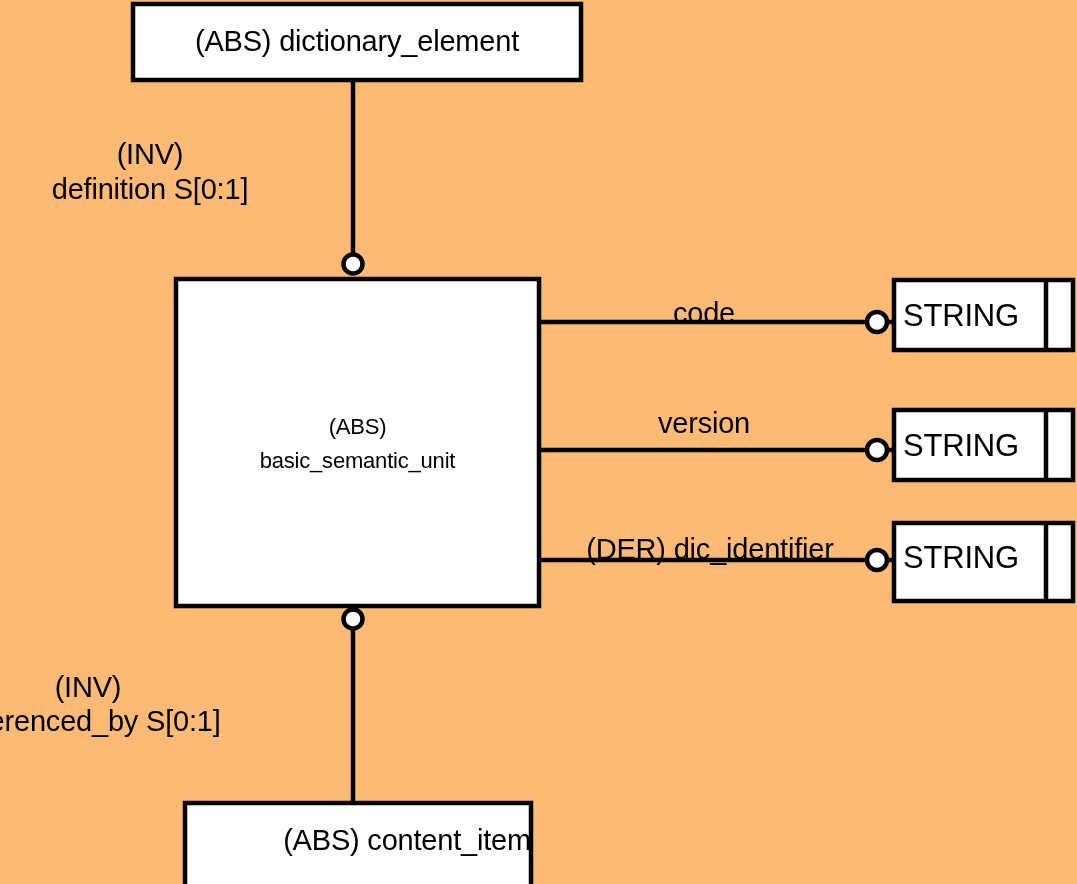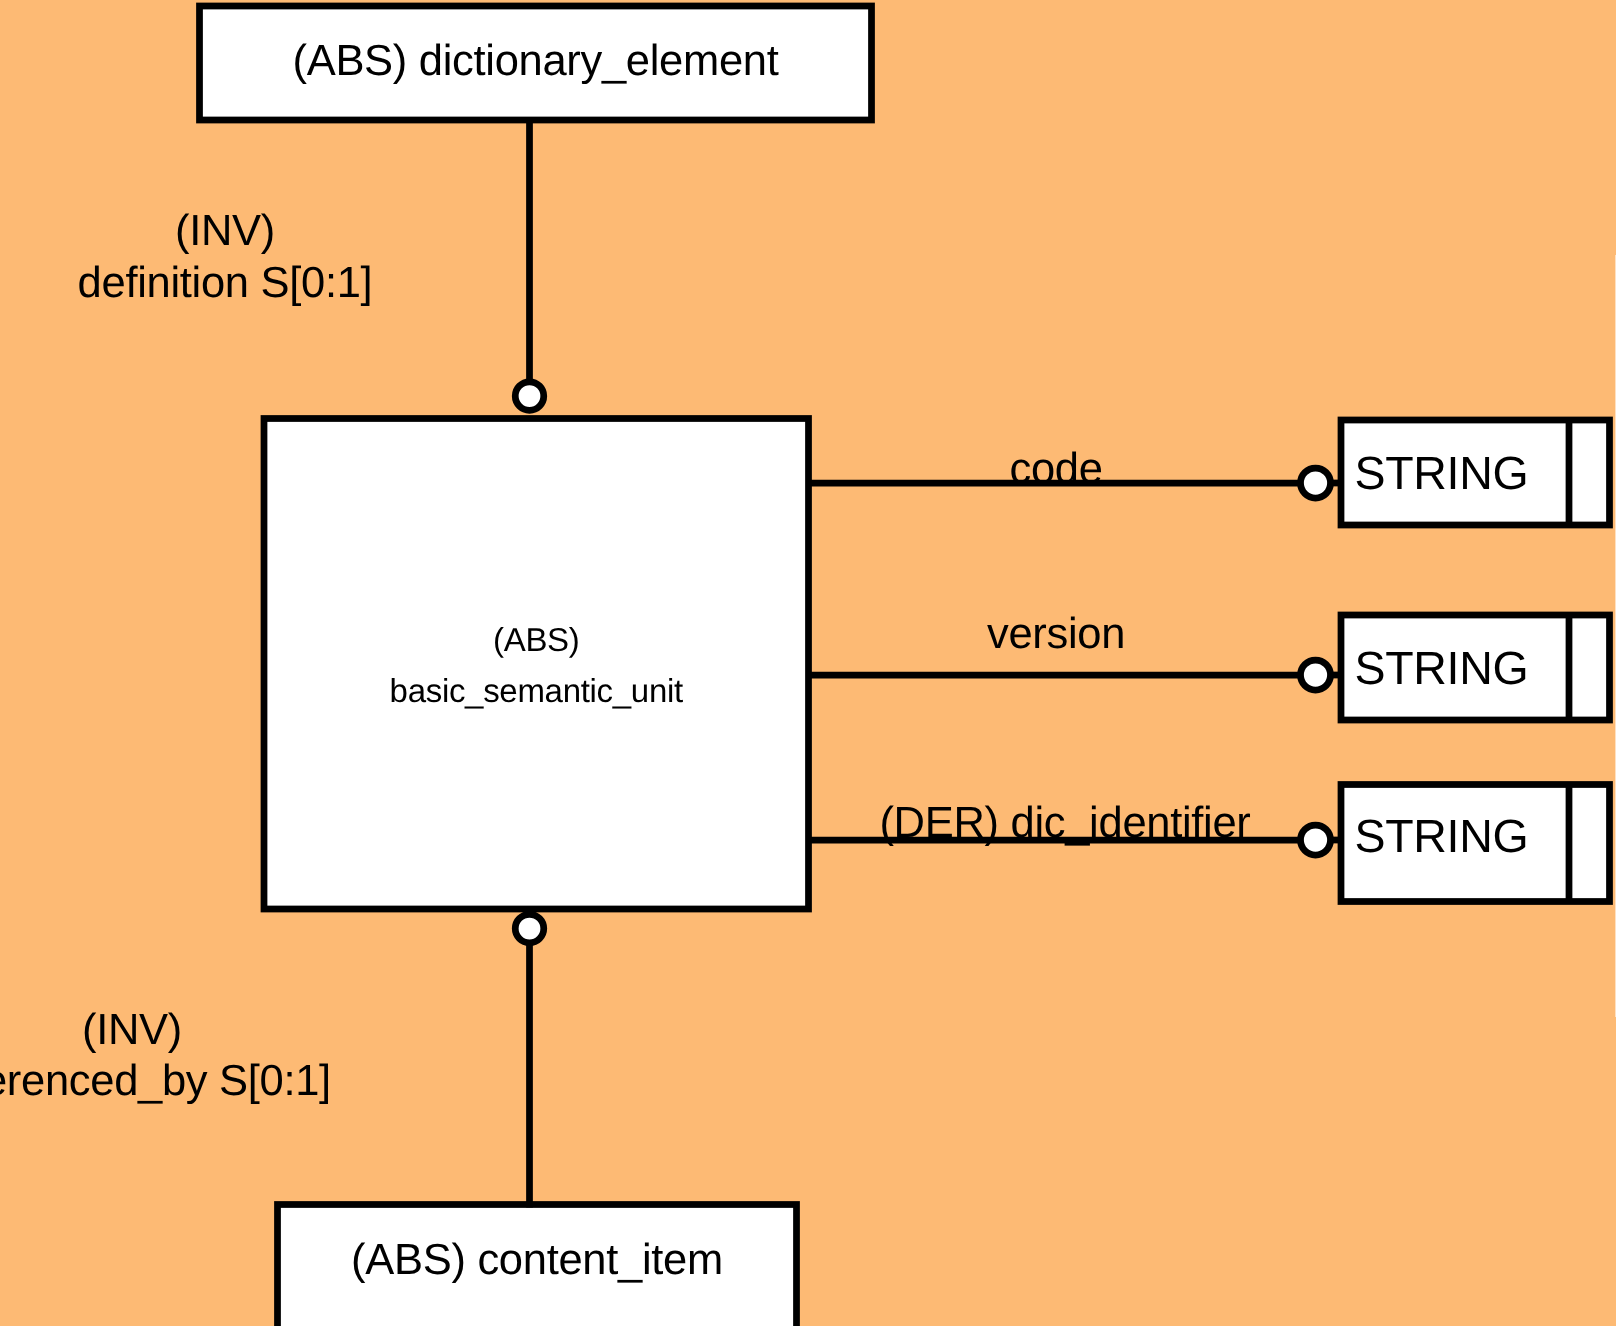--- a/index.html
+++ b/index.html
@@ -107,15 +107,15 @@
   <div class="txt rel-label" style="left:545px; top:519px; width:330px;margin-top:15px;">(DER) dic_identifier</div>
 
   <div class="txt type-label" style="left:903px; top:299px;">STRING</div>
   <div class="txt type-label" style="left:903px; top:429px;">STRING</div>
   <div class="txt type-label" style="left:903px; top:541px;">STRING</div>
 
   <div class="txt rel-label" style="left:-72px; top:672px; width:320px;">(INV)</div>
   <div class="txt rel-label" style="left:-72px; top:706px; width:320px;">referenced_by S[0:1]</div>
 
 
-  <div class="txt entity-label" style="left:185px; top:825px; width:346px;">(ABS) content_item</div>
+  <div class="txt entity-label" style="left:185px; top:825px; width:346px;text-align:right;">(ABS) content_item</div>
 
 </div>
 
 </body></html>

